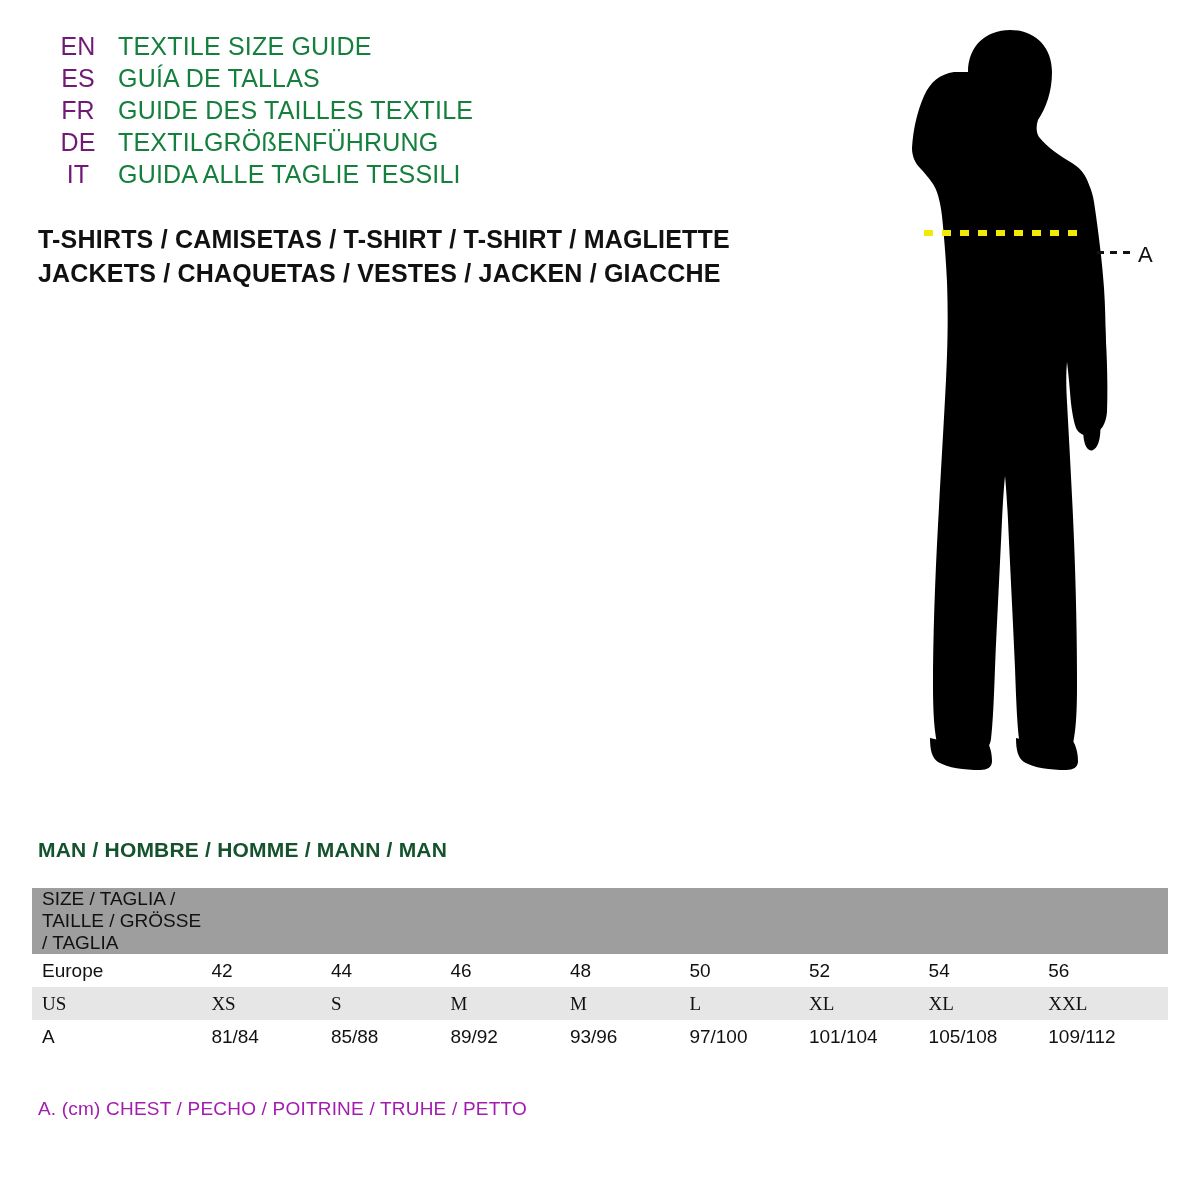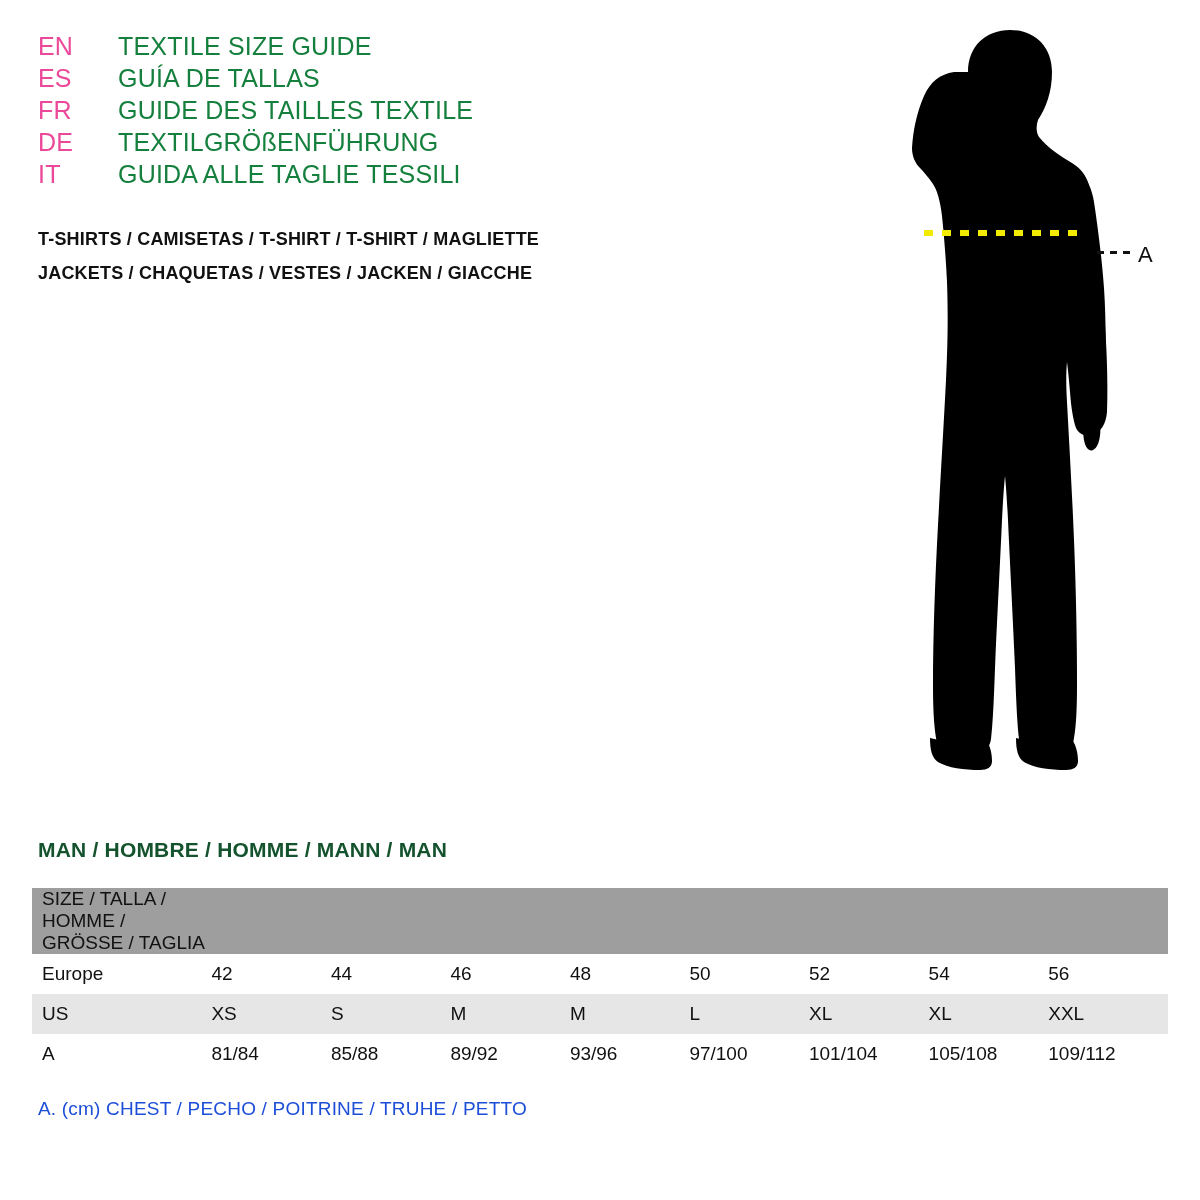--- a/index.html
+++ b/index.html
@@ -32,34 +32,35 @@
   .lang-row {
     display: flex;
     align-items: baseline;
     font-size: 25px;
     line-height: 32px;
     letter-spacing: 0.2px;
   }
   .lang-code {
     width: 80px;
     flex: 0 0 80px;
-    color: #ec4899;
+    color: #701a75;
+    text-align: center;
   }
   .lang-text {
     color: #15803d;
   }
 
   .category-block {
     position: absolute;
     left: 38px;
     top: 222px;
     width: 760px;
   }
   .category-line {
-    font-size: 18px;
+    font-size: 25px;
     line-height: 34px;
     font-weight: bold;
     letter-spacing: 0.2px;
     color: #111111;
     white-space: nowrap;
   }
 
   
   .figure-wrap {
     position: absolute;
@@ -102,48 +103,49 @@
     position: absolute;
     left: 32px;
     top: 888px;
     width: 1136px;
     border-collapse: collapse;
     font-size: 19px;
     color: #111111;
   }
   table.size-table td {
     padding: 0;
-    height: 40px;
+    height: 33px;
     vertical-align: middle;
   }
   .row-head td {
     background: #9e9e9e;
     font-size: 19px;
   }
   .row-alt td {
     background: #ffffff;
   }
   .row-plain td {
     background: #e6e6e6;
+    font-family: Liberation Serif, serif;
   }
   .cell-label {
     text-align: left;
     padding-left: 10px !important;
     width: 170px;
   }
   .cell-val {
     width: 120px;
   }
 
   .footnote {
     position: absolute;
     left: 38px;
     top: 1098px;
     font-size: 19px;
-    color: #1d4ed8;
+    color: #a21caf;
     letter-spacing: 0.2px;
   }
 </style>
 </head>
 <body>
 
 <div class="page">
 
   <div class="lang-block">
     <div class="lang-row">
@@ -261,21 +263,21 @@
     </svg>
     <div class="measure-dashes"></div>
     <div class="measure-label">A</div>
   </div>
 
   <div class="man-title">MAN / HOMBRE / HOMME / MANN / MAN</div>
 
   <table class="size-table">
     <tbody>
       <tr class="row-head">
-        <td class="cell-label">SIZE / TALLA / HOMME / GRÖSSE / TAGLIA</td>
+        <td class="cell-label">SIZE / TAGLIA / TAILLE / GRÖSSE / TAGLIA</td>
         <td class="cell-val"></td>
         <td class="cell-val"></td>
         <td class="cell-val"></td>
         <td class="cell-val"></td>
         <td class="cell-val"></td>
         <td class="cell-val"></td>
         <td class="cell-val"></td>
         <td class="cell-val"></td>
       </tr>
       <tr class="row-alt">

